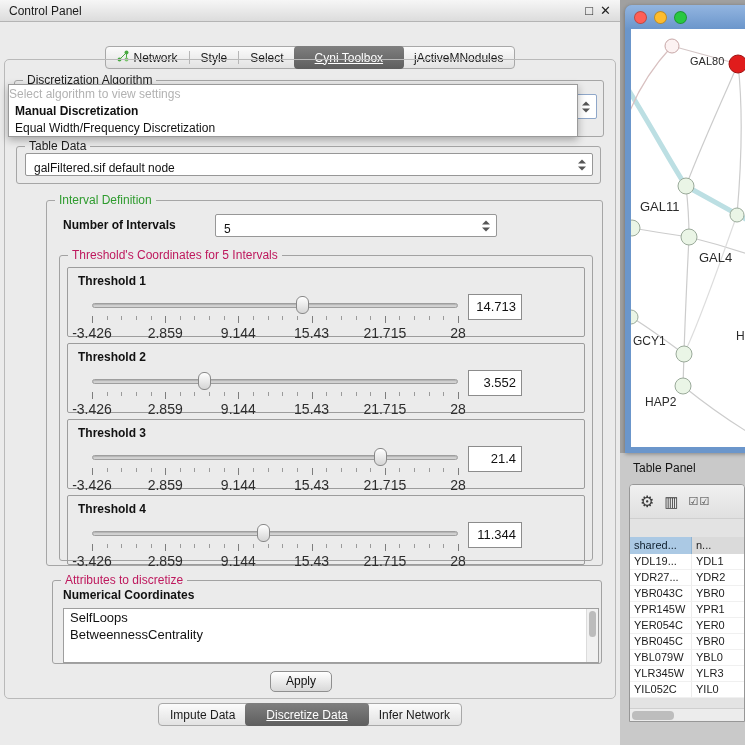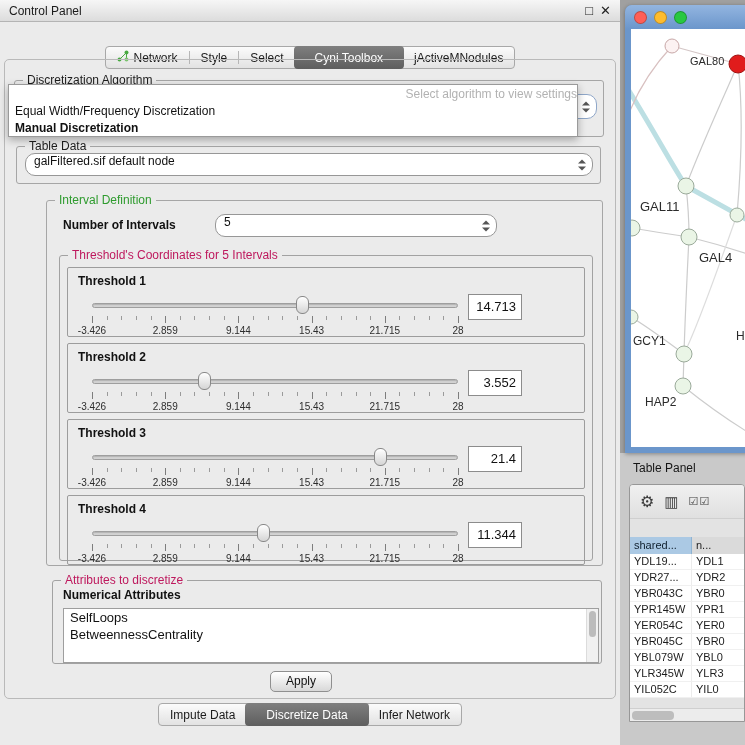--- a/index.html
+++ b/index.html
@@ -12,42 +12,42 @@
   display:flex;align-items:center;padding:0 9px;}
 .tb-title{font-size:12px;color:#1b1b1b;text-align:center;}
 .tb-btns{margin-left:auto;display:flex;gap:7px;align-items:center;}
 .tb-btn{font-size:13px;color:#222;line-height:1;cursor:default;}
 .tabbar{position:absolute;left:0;width:100%;display:flex;justify-content:center;}
 .tabbar.top{top:46px;}
 .tabbar.bottom{top:703px;}
 .tabset{display:inline-flex;align-items:stretch;height:23px;
   background:linear-gradient(#fbfbfb,#e2e2e2);border:1px solid #a8a8a8;border-radius:4px;}
 .tab{display:flex;align-items:center;gap:5px;padding:0 11px;font-size:12px;color:#1b1b1b;}
-.tab.selected{background:linear-gradient(#7f7f7f,#5e5e5e);color:#fff;border-radius:4px;margin:-1px;padding:0 21px;}
+.tab.selected{background:linear-gradient(#7f7f7f,#5e5e5e);color:#fff;border-radius:4px;margin:-1px;padding:0 21px;text-decoration:underline;}
 .tabsep{width:1px;background:#b6b6b6;margin:4px 0;}
 .panel-frame{position:absolute;left:4px;top:59px;width:612px;height:640px;
   border:1px solid #b9b9b9;border-radius:5px;}
 .group{position:absolute;border:1px solid #a6a6a6;border-radius:3px;}
 .group-title{position:absolute;top:-8px;left:8px;background:#ebebeb;padding:0 4px;
   font-size:12px;color:#1d1d1d;white-space:nowrap;}
 .group-title.green{color:#2e9b2e;}
 .group-title.blue{color:#be185d;}
-.combo{position:absolute;background:#fff;border:1px solid #979797;border-radius:10px;
-  font-size:12px;color:#111;display:flex;align-items:flex-start;padding:0 8px 0 8px;
+.combo{position:absolute;background:#fff;border:1px solid #979797;border-radius:2px;
+  font-size:12px;color:#111;display:flex;align-items:flex-end;padding:0 8px 0 8px;
   white-space:nowrap;overflow:hidden;}
 .arrows{position:absolute;right:6px;top:50%;width:8px;height:13px;transform:translateY(-50%);}
 .arrows:before{content:"";position:absolute;top:1px;left:0;border-left:4px solid transparent;
   border-right:4px solid transparent;border-bottom:4px solid #555;}
 .arrows:after{content:"";position:absolute;bottom:1px;left:0;border-left:4px solid transparent;
   border-right:4px solid transparent;border-top:4px solid #555;}
 .algorithm-group{left:14px;top:80px;width:590px;height:57px;}
 .algorithm-combo{left:8px;top:13px;width:574px;height:25px;border:1px solid #8fa7c9;}
 .popup{position:absolute;left:8px;top:84px;width:570px;height:53px;background:#fff;
   border:1px solid #9a9a9a;box-shadow:0 3px 8px rgba(0,0,0,.3);z-index:40;}
-.popup-placeholder{height:18px;line-height:18px;text-align:right;color:#b2b2b2;font-size:12px;}
+.popup-placeholder{height:18px;line-height:18px;text-align:left;color:#b2b2b2;font-size:12px;}
 .popup-option{height:17px;line-height:17px;padding-left:6px;font-size:12px;color:#111;}
 .popup-option.bold{font-weight:bold;}
 .tabledata-group{left:16px;top:146px;width:585px;height:38px;}
 .tabledata-combo{left:8px;top:6px;width:568px;height:23px;}
 .interval-group{left:46px;top:200px;width:557px;height:366px;}
 .num-label{position:absolute;left:16px;top:17px;font-size:12px;font-weight:bold;color:#111;}
 .num-combo{left:168px;top:13px;width:282px;height:23px;}
 .thresholds-group{left:12px;top:54px;width:534px;height:306px;border-color:#a2a2a2;}
 .threshold-stack{position:absolute;left:7px;top:11px;}
 .threshold-block{position:relative;width:518px;height:70px;border:1px solid #9c9c9c;
@@ -55,21 +55,21 @@
 .th-label{position:absolute;left:10px;top:6px;font-size:12px;font-weight:bold;color:#111;}
 .slider{position:absolute;left:24px;top:28px;width:366px;height:38px;}
 .slider-track{position:absolute;left:0;top:7px;width:100%;height:5px;background:#d2d2d2;
   border:1px solid #9e9e9e;border-radius:3px;box-shadow:inset 0 1px 1px rgba(0,0,0,.15);}
 .slider-handle{position:absolute;top:0;width:13px;height:18px;margin-left:-7px;
   background:linear-gradient(#ffffff,#d5d5d5);border:1px solid #888;border-radius:6px;}
 .ticks{position:absolute;left:0;top:20px;width:100%;height:8px;}
 .tick{position:absolute;top:0;width:1px;height:4px;background:#9a9a9a;}
 .tick.major{height:7px;background:#7d7d7d;}
 .scale-labels{position:absolute;left:0;top:29px;width:100%;height:10px;}
-.scale-label{position:absolute;transform:translateX(-50%);font-size:10px;color:#2d2d2d;white-space:nowrap;}
+.scale-label{position:absolute;transform:translateX(-50%);font-size:14px;color:#2d2d2d;white-space:nowrap;}
 .th-value{position:absolute;left:400px;top:26px;width:54px;height:26px;background:#fff;
   border:1px solid #8c8c8c;font-size:13px;color:#111;text-align:right;line-height:24px;padding-right:5px;}
 .attributes-group{left:52px;top:580px;width:550px;height:84px;border-color:#a2a2a2;}
 .attr-subtitle{position:absolute;left:10px;top:7px;font-size:12px;font-weight:bold;color:#111;}
 .attr-list{position:absolute;left:10px;top:27px;width:536px;height:55px;background:#fff;
   border:1px solid #9e9e9e;overflow:hidden;}
 .list-item{height:17px;line-height:17px;padding-left:6px;font-size:13px;color:#111;}
 .list-scrollbar{position:absolute;right:0;top:0;bottom:0;width:12px;background:#f1f1f1;
   border-left:1px solid #dcdcdc;}
 .list-thumb{position:absolute;left:2px;right:2px;top:2px;height:26px;background:#bcbcbc;border-radius:4px;}
@@ -152,22 +152,22 @@
 
   <div class="group algorithm-group">
     <span class="group-title">Discretization Algorithm</span>
     <div class="combo algorithm-combo">
       <span class="arrows"></span>
     </div>
   </div>
 
   <div class="popup">
     <div class="popup-placeholder">Select algorithm to view settings</div>
+    <div class="popup-option bold">Manual Discretization</div>
     <div class="popup-option">Equal Width/Frequency Discretization</div>
-    <div class="popup-option bold">Manual Discretization</div>
   </div>
 
   <div class="group tabledata-group">
     <span class="group-title">Table Data</span>
     <div class="combo tabledata-combo">
       <span>galFiltered.sif default node</span>
       <span class="arrows"></span>
     </div>
   </div>
 
@@ -362,21 +362,21 @@
           </div>
           <div class="th-value">11.344</div>
         </div>
 
       </div>
     </div>
   </div>
 
   <div class="group attributes-group">
     <span class="group-title blue">Attributes to discretize</span>
-    <span class="attr-subtitle">Numerical Attributes</span>
+    <span class="attr-subtitle">Numerical Coordinates</span>
     <div class="attr-list">
       <div class="list-item">SelfLoops</div>
         <div class="list-item">BetweennessCentrality</div>
         <div class="list-scrollbar">
         <div class="list-thumb"></div>
       </div>
     </div>
   </div>
 
   <div class="apply-btn">Apply</div>

